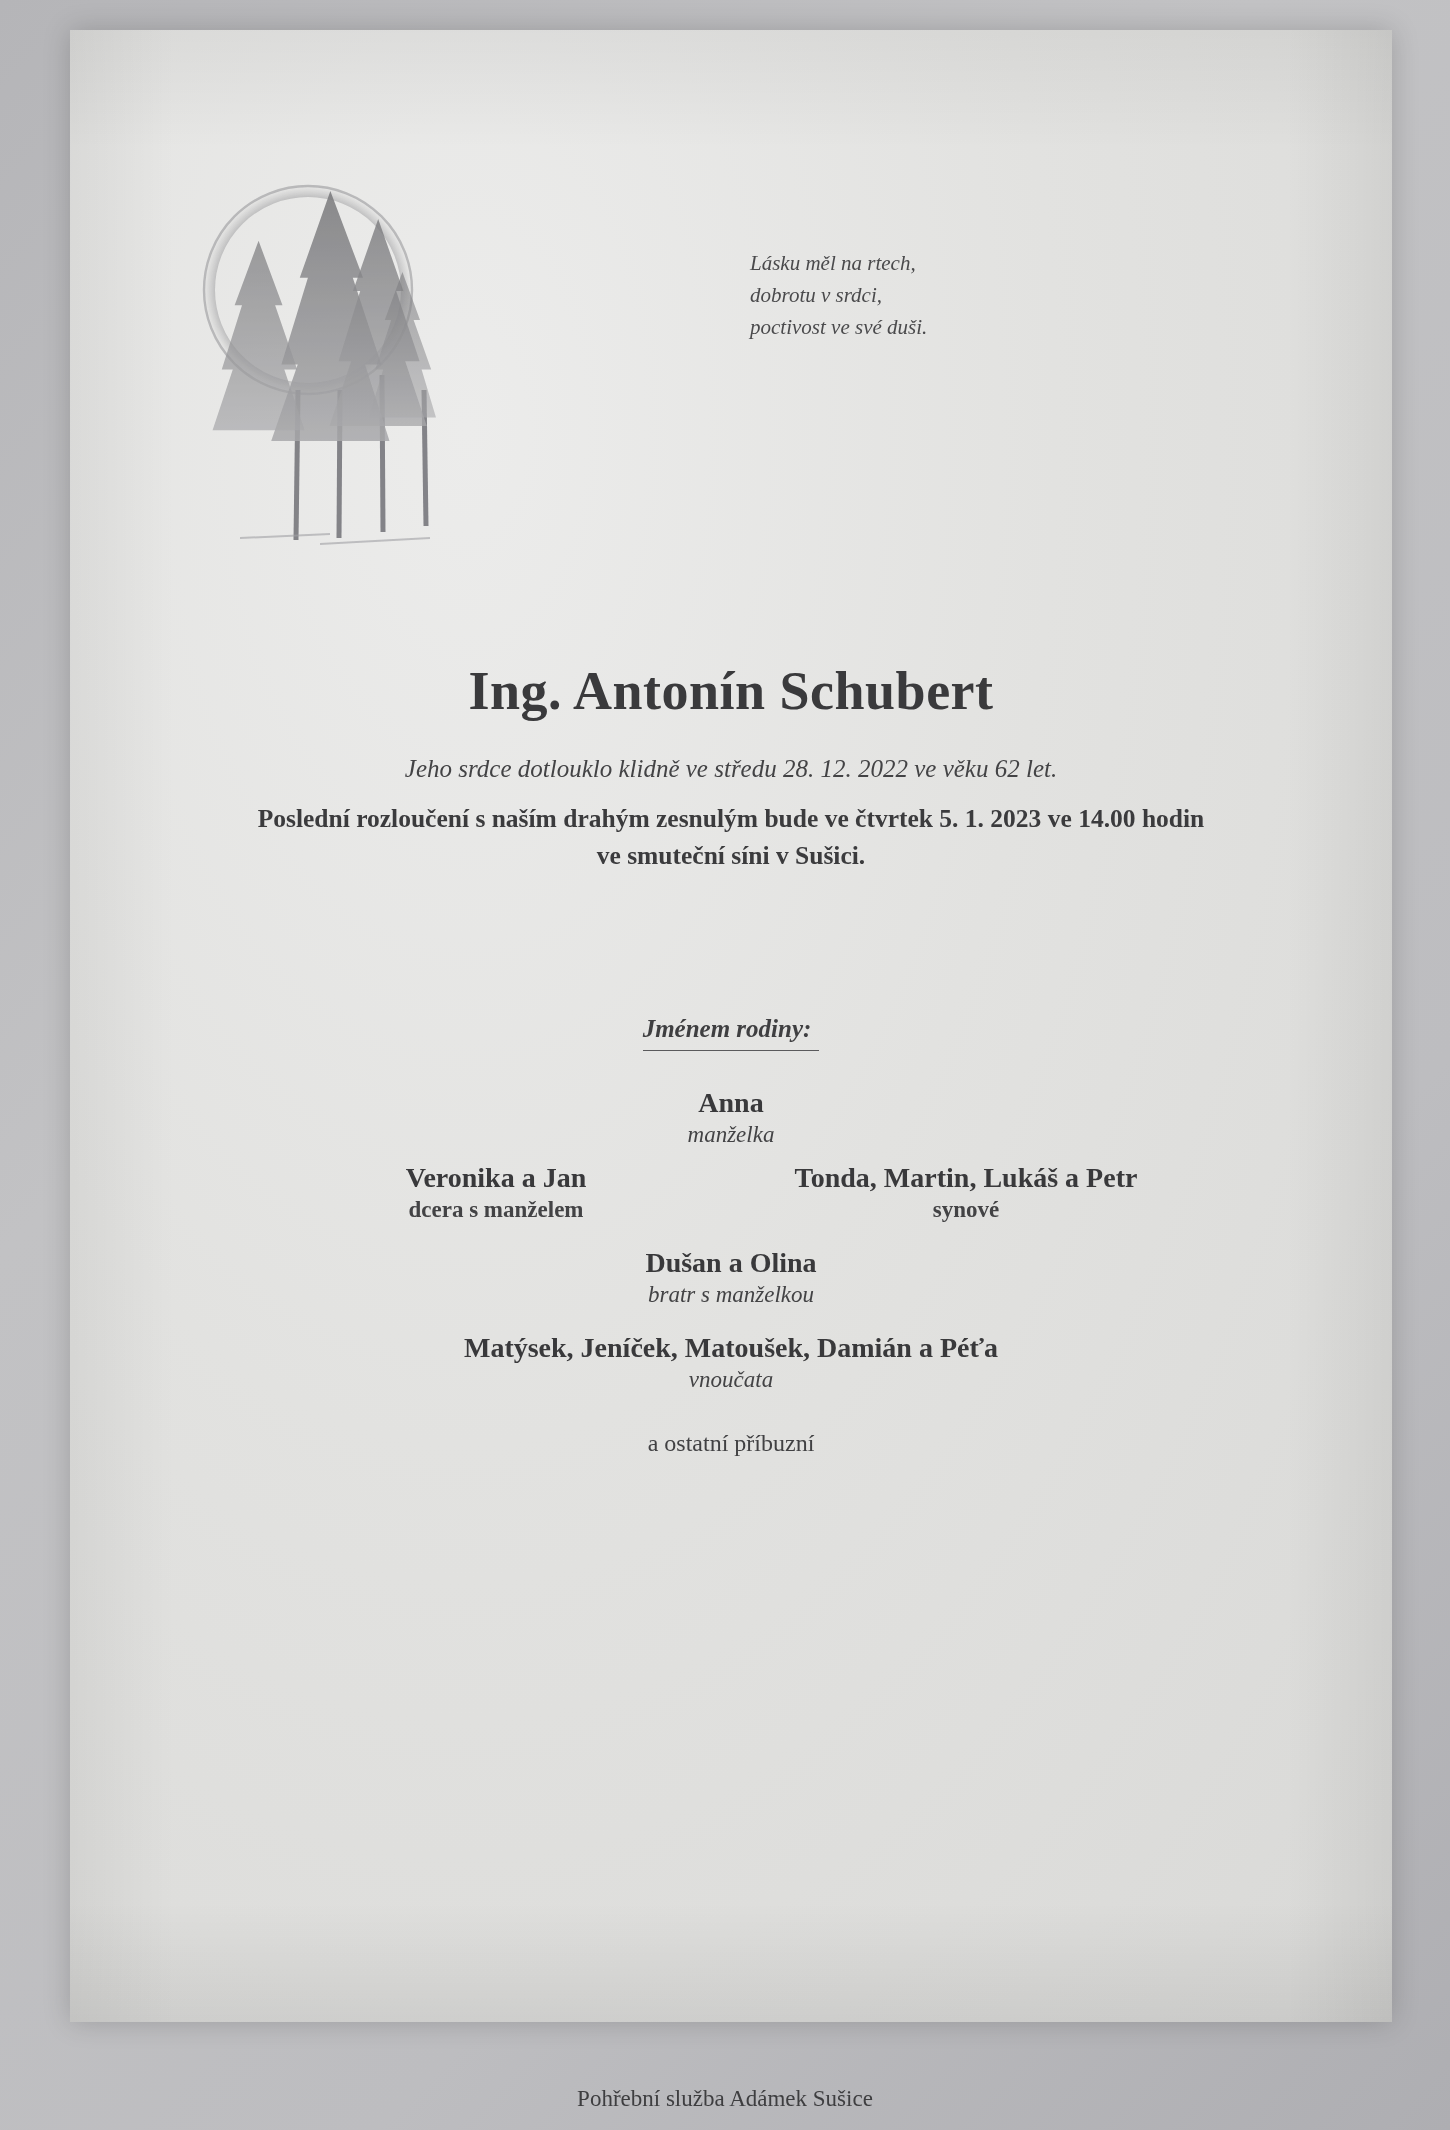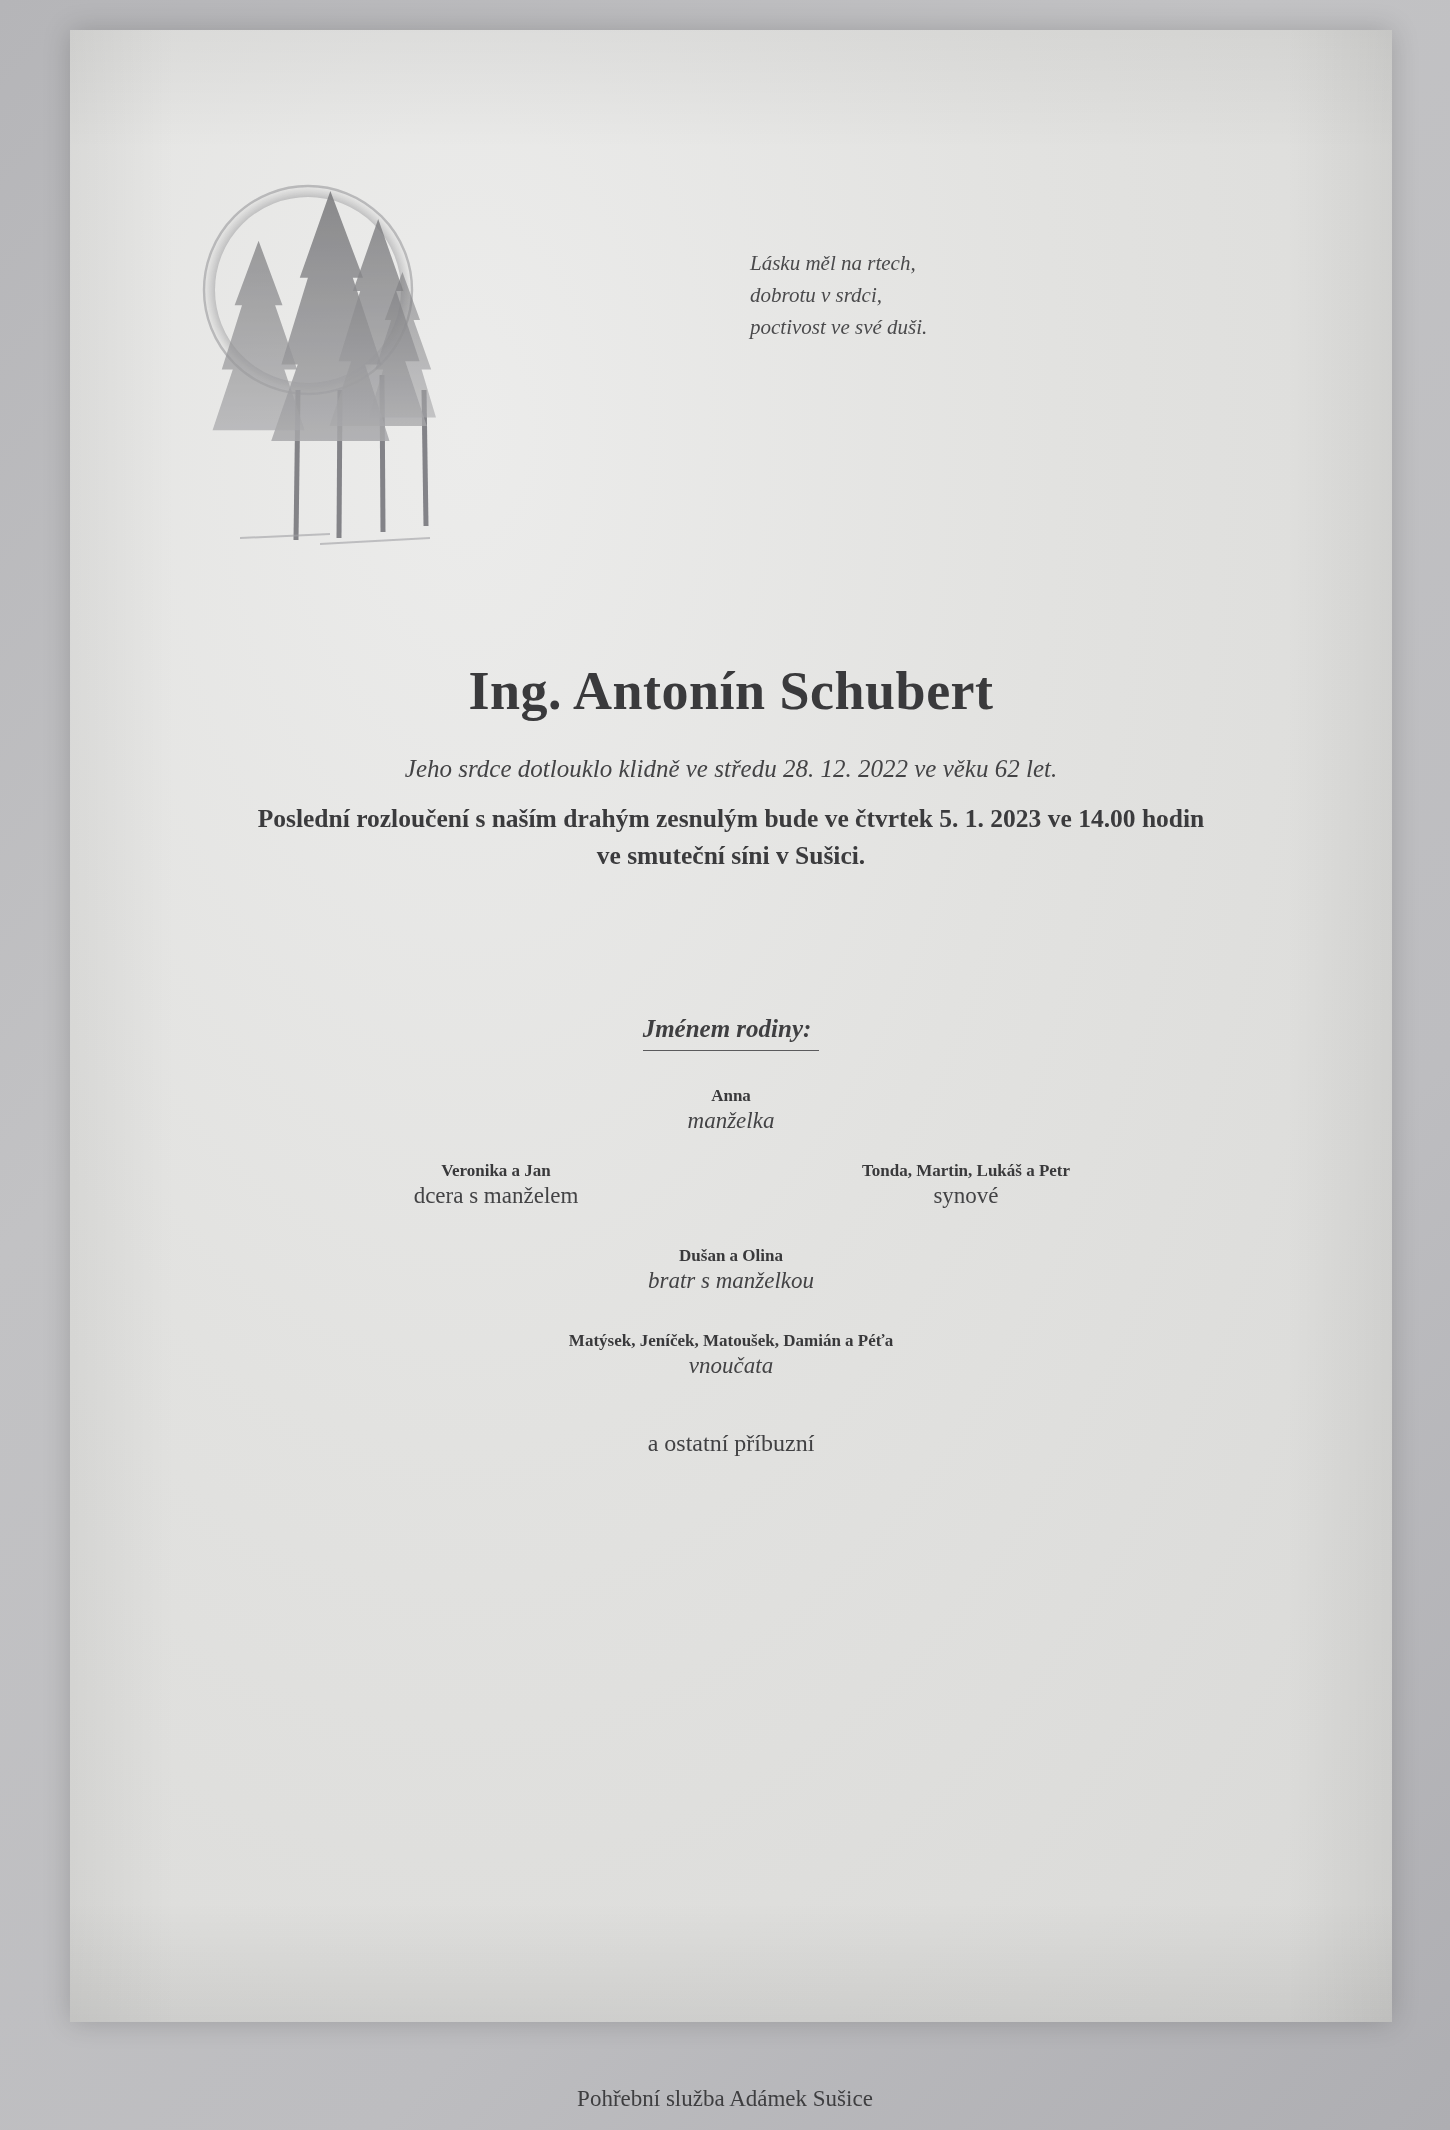--- a/index.html
+++ b/index.html
@@ -148,33 +148,33 @@
     font-weight: bold;
   }
 
   .fam-block {
     position: absolute;
     width: 100%;
     text-align: center;
   }
   .fam-names {
     font-weight: bold;
-    font-size: 17px;
+    font-size: 28px;
     color: #39393b;
     line-height: 1.25;
   }
   .fam-rel {
     font-style: italic;
     font-size: 23px;
     color: #434345;
     line-height: 1.3;
   }
   .fam-rel.bold {
     font-style: normal;
-    font-weight: normal;
+    font-weight: bold;
   }
 
   #fam-spouse { top: 1055px; }
 
   #fam-row-two {
     position: absolute;
     top: 1130px;
     left: 0;
     width: 100%;
     display: flex;

